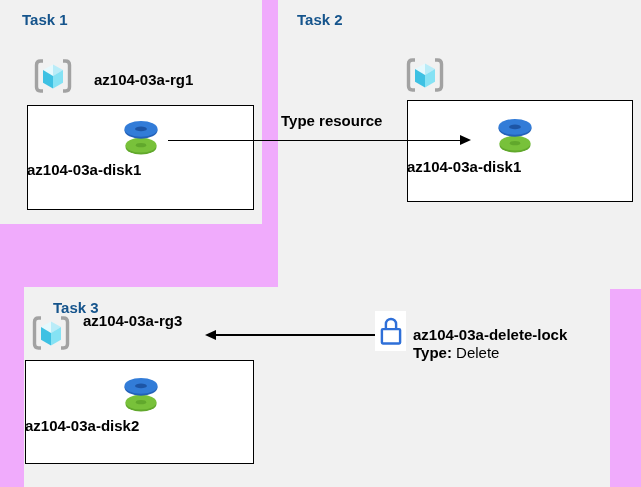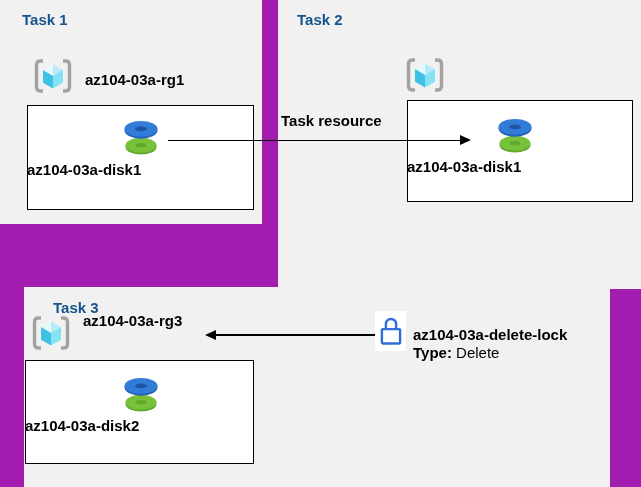--- a/index.html
+++ b/index.html
@@ -1,19 +1,19 @@
 <!DOCTYPE html>
 <html><head>
 <meta charset="utf-8">
 <style>
   html,body{margin:0;padding:0;}
   #canvas{
     position:relative;
     width:641px;height:487px;
-    background:#a21caf;
+    background:#f0abfc;
     font-family:"Liberation Sans",sans-serif;
     overflow:hidden;
   }
   .panel{position:absolute;background:#f1f1f1;}
   .task-title{
     position:absolute;
     font-size:15px;font-weight:bold;color:#15548c;
     white-space:nowrap;
   }
   .rg-label,.disk-label,.lock-name{
@@ -80,40 +80,40 @@
 </svg>
 
 <div id="canvas">
 
   <div class="panel" style="left:0;top:0;width:262px;height:224px;">
     <div class="task-title" style="left:22px;top:11px;">Task 1</div>
   </div>
   <svg class="icon" style="left:33px;top:57px;width:40px;height:40px;">
       <use href="#sym-rg"></use>
     </svg>
-  <div class="rg-label" style="left:85px;top:71px;text-align:right;">az104-03a-rg1</div>
+  <div class="rg-label" style="left:94px;top:71px;text-align:right;">az104-03a-rg1</div>
   <div class="resource-box" style="left:27px;top:105px;width:227px;height:105px;"></div>
   <svg class="icon" style="left:123px;top:117px;width:36px;height:40px;">
       <use href="#sym-disk"></use>
     </svg>
   <div class="disk-label" style="left:27px;top:161px;width:227px;">az104-03a-disk1</div>
 
   <div class="panel" style="left:278px;top:0;width:363px;height:289px;">
     <div class="task-title" style="left:19px;top:11px;">Task 2</div>
   </div>
   <svg class="icon" style="left:405px;top:56px;width:40px;height:40px;">
       <use href="#sym-rg"></use>
     </svg>
   <div class="resource-box" style="left:407px;top:100px;width:226px;height:102px;"></div>
   <svg class="icon" style="left:497px;top:115px;width:36px;height:40px;">
       <use href="#sym-disk"></use>
     </svg>
   <div class="disk-label" style="left:407px;top:158px;width:226px;">az104-03a-disk1</div>
 
-  <div class="move-label" style="left:281px;top:112px;">Task resource</div>
+  <div class="move-label" style="left:281px;top:112px;">Type resource</div>
   <div class="arrow-line" style="left:168px;top:139.5px;width:294px;"></div>
   <div class="arrow-head-right" style="left:460px;top:135px;"></div>
 
   <div class="panel" style="left:24px;top:263px;width:586px;height:221px;margin-top:24px;">
     <div class="task-title" style="left:29px;top:12px;">Task 3</div>
   </div>
   <svg class="icon" style="left:31px;top:314px;width:40px;height:40px;">
       <use href="#sym-rg"></use>
     </svg>
   <div class="rg-label" style="left:83px;top:312px;">az104-03a-rg3</div>

